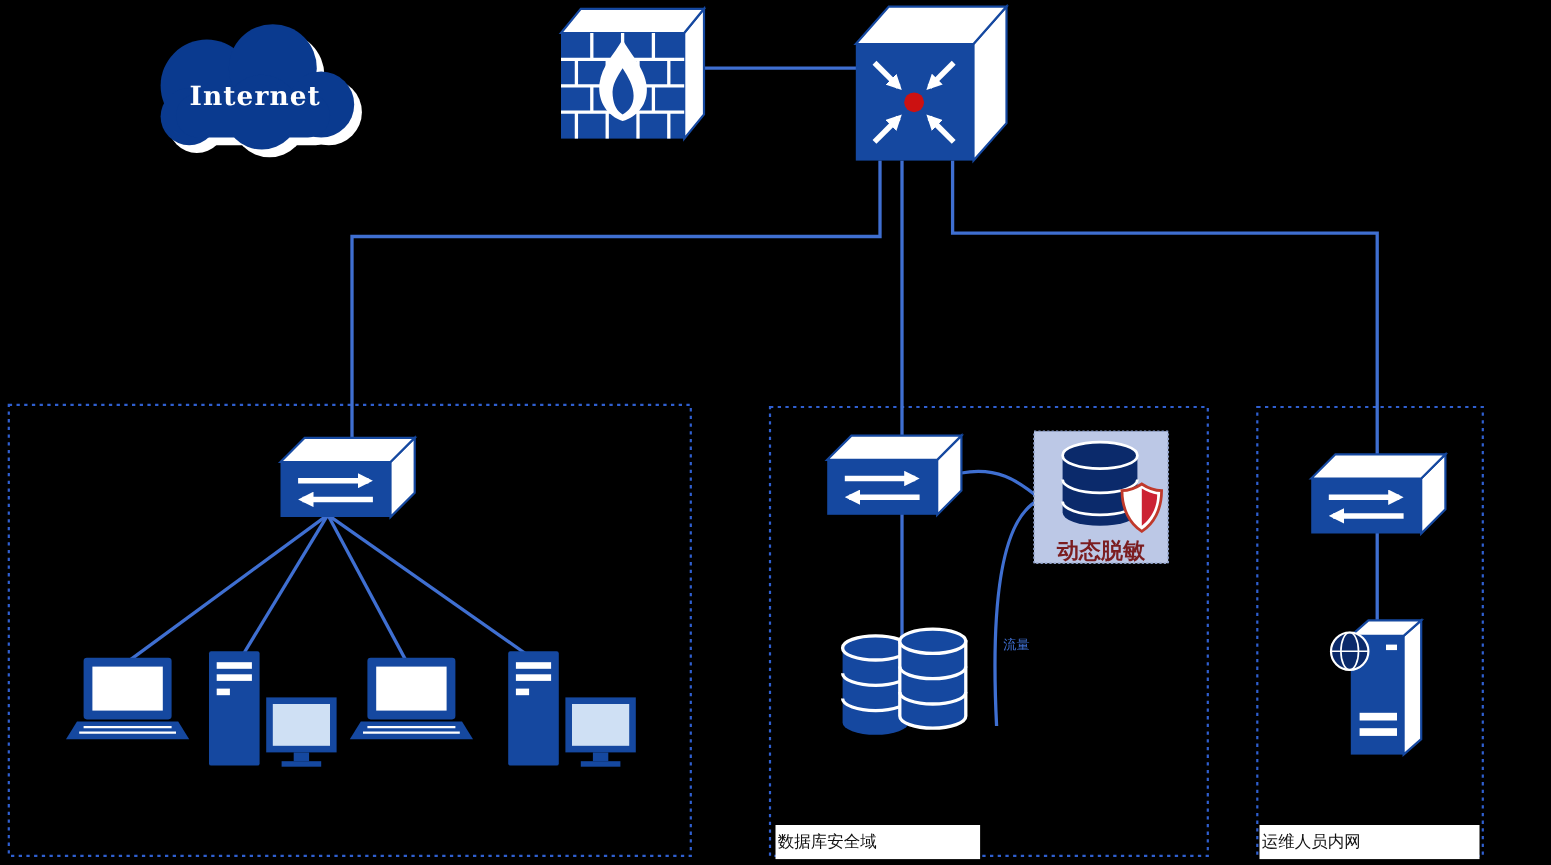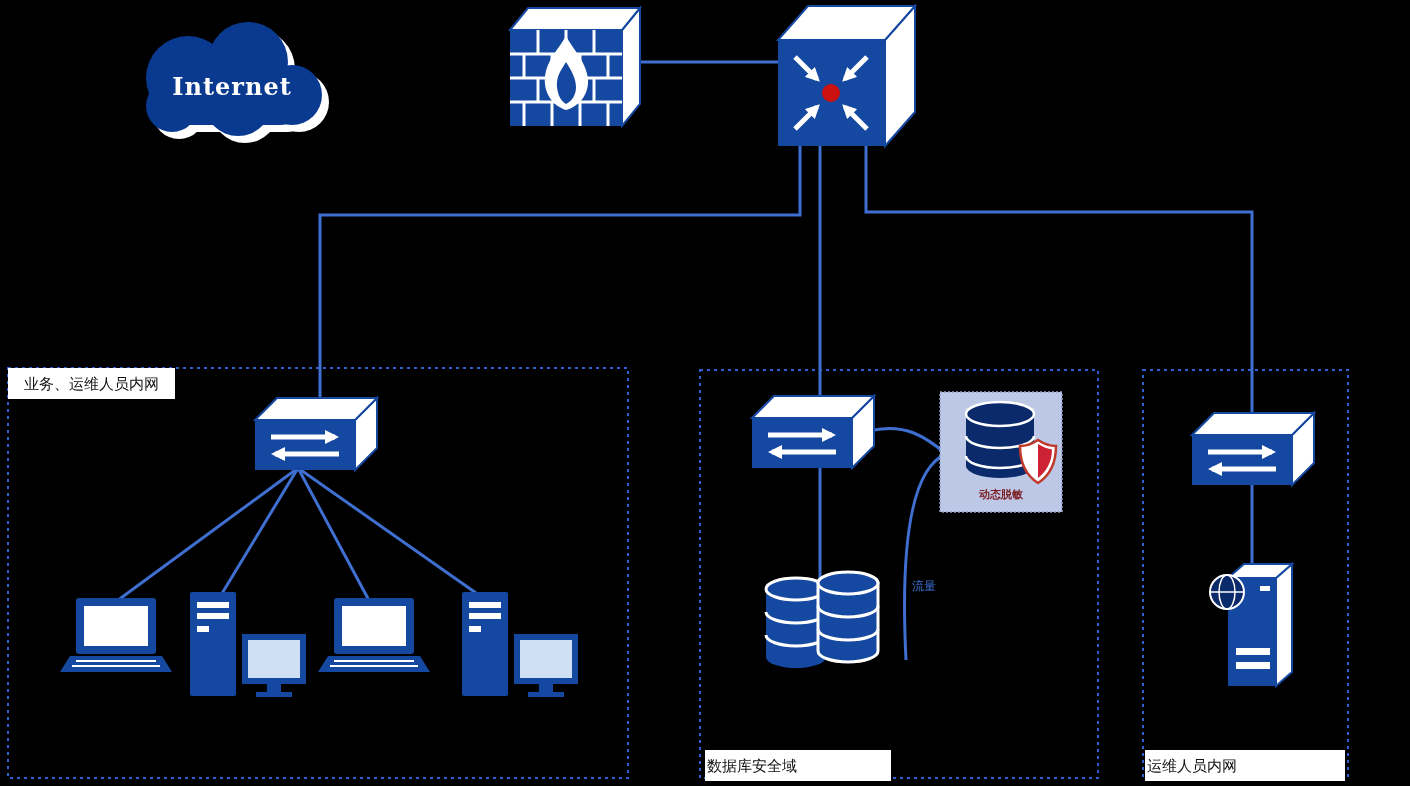--- a/index.html
+++ b/index.html
@@ -18,21 +18,21 @@
   .face-light{fill:#ffffff;stroke:var(--node-blue);stroke-width:2}
   .conn{stroke:var(--line-blue);stroke-width:3;fill:none}
   .zone{fill:none;stroke:var(--zone-border);stroke-width:2;stroke-dasharray:3 4}
   .band{stroke:#ffffff;stroke-width:3;fill:none}
   .label{position:absolute;background:var(--label-bg);color:var(--label-text);
          font-size:15px;line-height:1;padding:8px 16px;white-space:nowrap}
   .label.centered{padding:8px 2px;}
   .internet-label{position:absolute;left:152px;top:72px;width:160px;text-align:center;
          color:#fff;font-family:"DejaVu Serif",serif;font-weight:bold;font-size:24px;letter-spacing:1px}
   .masking-label{position:absolute;left:941px;top:487px;width:120px;text-align:center;
-         color:var(--masking-text);font-weight:bold;font-size:11px}
+         color:var(--masking-text);font-weight:bold;font-size:20px}
   .traffic-label{position:absolute;left:912px;top:578px;color:var(--flow-label);
          font-weight:normal;font-size:12px}
 </style>
 </head>
 <body>
 
 <div class="canvas">
 
 <svg width="1410" height="786" viewBox="0 0 1410 786">
   <defs>
@@ -192,20 +192,19 @@
     <g>
       <circle cx="1227" cy="592" r="17" class="fill-navy" stroke="#fff" stroke-width="2"></circle>
       <ellipse cx="1227" cy="592" rx="8" ry="17" fill="none" stroke="#fff" stroke-width="1.5"></ellipse>
       <line x1="1210" y1="592" x2="1244" y2="592" stroke="#fff" stroke-width="1.5"></line>
     </g>
   </g>
 </svg>
 
 <div class="internet-label">Internet</div>
 
-<div class="label" style="left:8px;top:368px;">业务、运维人员内网</div>
 <div class="label centered" style="left:705px;top:750px;width:186px;">数据库安全域</div>
 <div class="label centered" style="left:1145px;top:750px;width:200px;">运维人员内网</div>
 
 <div class="masking-label">动态脱敏</div>
 <div class="traffic-label">流量</div>
 
 </div>
 
 </body></html>

